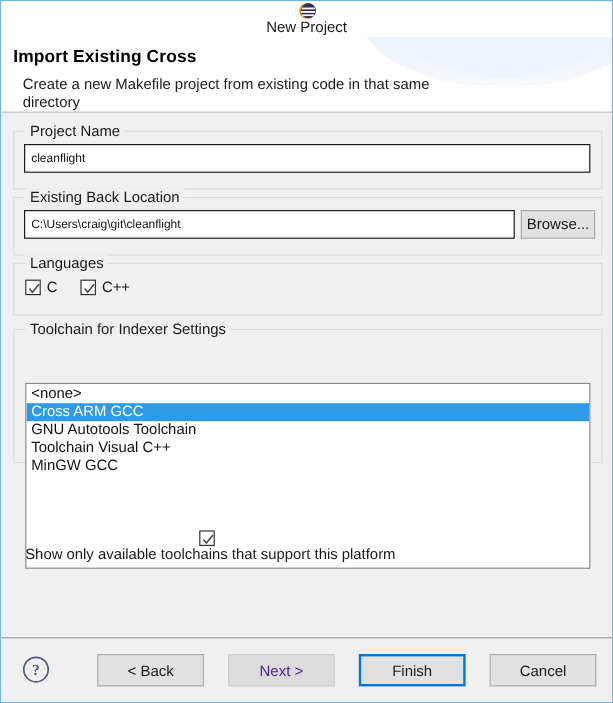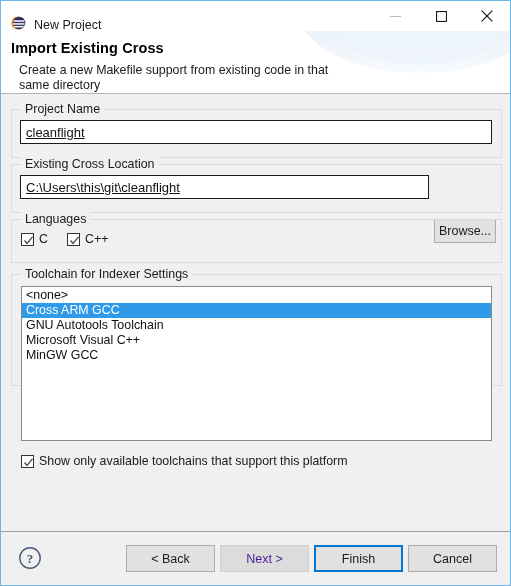--- a/index.html
+++ b/index.html
@@ -21,21 +21,22 @@
     background: #f0f0f0;
     overflow: hidden;
   }
 
   
   .titlebar {
     position: relative;
     height: 30px;
     background: #ffffff;
     display: flex;
-    align-items: flex-end;
+    align-items: center;
+    flex-direction: column;
   }
   .title-icon {
     width: 16px;
     height: 16px;
     margin-left: 9px;
     margin-right: 8px;
     flex: 0 0 auto;
   }
   .title-text {
     font-size: 12.5px;
@@ -126,27 +127,26 @@
     font-size: 12.4px;
     color: #1a1a1a;
     white-space: nowrap;
   }
 
   .textfield {
     position: absolute;
     box-sizing: border-box;
     border: 1px solid #1a1a1a;
     background: #ffffff;
-    font-size: 13px;
+    font-size: 10px;
     color: #111111;
     display: flex;
     align-items: center;
     padding-left: 5px;
     font-family: "Liberation Sans", sans-serif;
-    text-decoration: underline;
   }
 
   .btn {
     box-sizing: border-box;
     background: #e1e1e1;
     border: 1px solid #adadad;
     font-size: 12.5px;
     color: #1a1a1a;
     display: flex;
     align-items: center;
@@ -161,21 +161,20 @@
   }
   .btn.default {
     border: 2px solid #0078d7;
     background: #e1e1e1;
   }
 
   .browse-btn {
     position: absolute;
     width: 62px;
     height: 24px;
-    margin-top: 44px;
   }
 
   
   .cbrow {
     display: flex;
     align-items: center;
     font-size: 12.4px;
     color: #1a1a1a;
   }
   .cbox {
@@ -191,20 +190,21 @@
   .cbox svg { position: absolute; left: 1px; top: 1px; }
 
   
   .listbox {
     position: absolute;
     box-sizing: border-box;
     border: 1px solid #8a8a8a;
     background: #ffffff;
     overflow: hidden;
     padding-top: 1px;
+    margin-top: 33px;
   }
   .list-item {
     height: 15px;
     line-height: 15px;
     font-size: 12.4px;
     color: #111111;
     padding-left: 4px;
     white-space: nowrap;
   }
   .list-item.selected {
@@ -227,21 +227,21 @@
     left: 17px;
     top: 14px;
     width: 24px;
     height: 24px;
   }
   .footer-buttons {
     position: absolute;
     right: 13px;
     top: 13px;
     display: flex;
-    gap: 5px;
+    gap: 20px;
   }
   .footer-buttons .btn {
     width: 89px;
     height: 27px;
   }
 </style>
 </head>
 <body>
 
 <div id="window">
@@ -273,34 +273,34 @@
             <path d="M0.6 0.6 L11.4 11.4 M11.4 0.6 L0.6 11.4" stroke="#1a1a1a" stroke-width="1.2" fill="none"></path>
           </svg>
       </span>
     </span>
   </div>
 
   <div class="header">
     <div class="header-swoosh"></div>
     <div class="header-swoosh2"></div>
     <div class="header-title">Import Existing Cross</div>
-    <div class="header-desc">Create a new Makefile support from existing code in that same directory</div>
+    <div class="header-desc">Create a new Makefile project from existing code in that same directory</div>
   </div>
 
   <div class="body">
 
     <div class="group" style="left:10px; top:15px; width:491px; height:49px;">
       <span class="group-label">Project Name</span>
     </div>
     <div class="textfield" style="left:19px; top:26px; width:472px; height:24px;" placeholder="">cleanflight</div>
 
     <div class="group" style="left:10px; top:70px; width:491px; height:49px;">
-      <span class="group-label">Existing Cross Location</span>
-    </div>
-    <div class="textfield" style="left:19px; top:81px; width:409px; height:24px;" placeholder="">C:\Users\this\git\cleanflight</div>
+      <span class="group-label">Existing Back Location</span>
+    </div>
+    <div class="textfield" style="left:19px; top:81px; width:409px; height:24px;" placeholder="">C:\Users\craig\git\cleanflight</div>
     <div class="btn browse-btn" style="left:433px; top:81px;">Browse...</div>
 
     <div class="group" style="left:10px; top:125px; width:491px; height:44px;">
       <span class="group-label">Languages</span>
     </div>
     <div style="position:absolute; left:20px; top:138px; display:flex; gap:19px;">
       <span class="cbrow">
         <span class="cbox">
           <svg width="11" height="11" viewBox="0 0 11 11">
               <path d="M1.5 5.5 L4 8.5 L9.5 1.8" stroke="#4a4a4a" stroke-width="1.3" fill="none"></path>
@@ -319,25 +319,25 @@
     </div>
 
     <div class="group" style="left:10px; top:180px; width:491px; height:112px;">
       <span class="group-label">Toolchain for Indexer Settings</span>
     </div>
 
     <div class="listbox" style="left:20px; top:192px; width:471px; height:155px;">
       <div class="list-item">&lt;none&gt;</div>
       <div class="list-item selected">Cross ARM GCC</div>
       <div class="list-item">GNU Autotools Toolchain</div>
-      <div class="list-item">Microsoft Visual C++</div>
+      <div class="list-item">Toolchain Visual C++</div>
       <div class="list-item">MinGW GCC</div>
     </div>
 
-    <div class="cbrow" style="position:absolute; left:20px; top:360px;">
+    <div class="cbrow" style="position:absolute; left:20px; top:348px;flex-direction:column;">
       <span class="cbox">
         <svg width="11" height="11" viewBox="0 0 11 11">
             <path d="M1.5 5.5 L4 8.5 L9.5 1.8" stroke="#4a4a4a" stroke-width="1.3" fill="none"></path>
           </svg>
       </span>
       <span>Show only available toolchains that support this platform</span>
     </div>
 
   </div>
 

